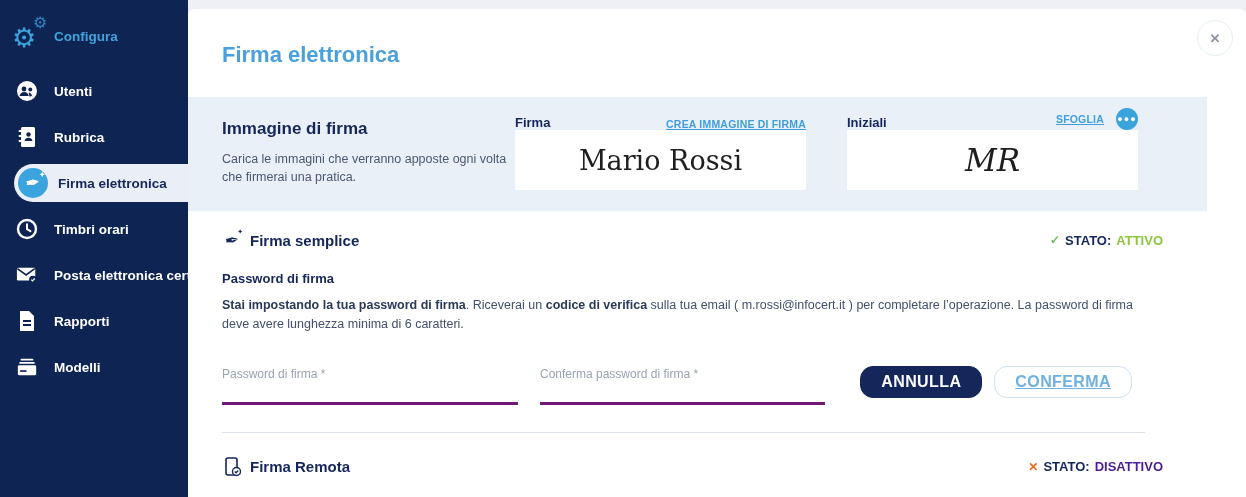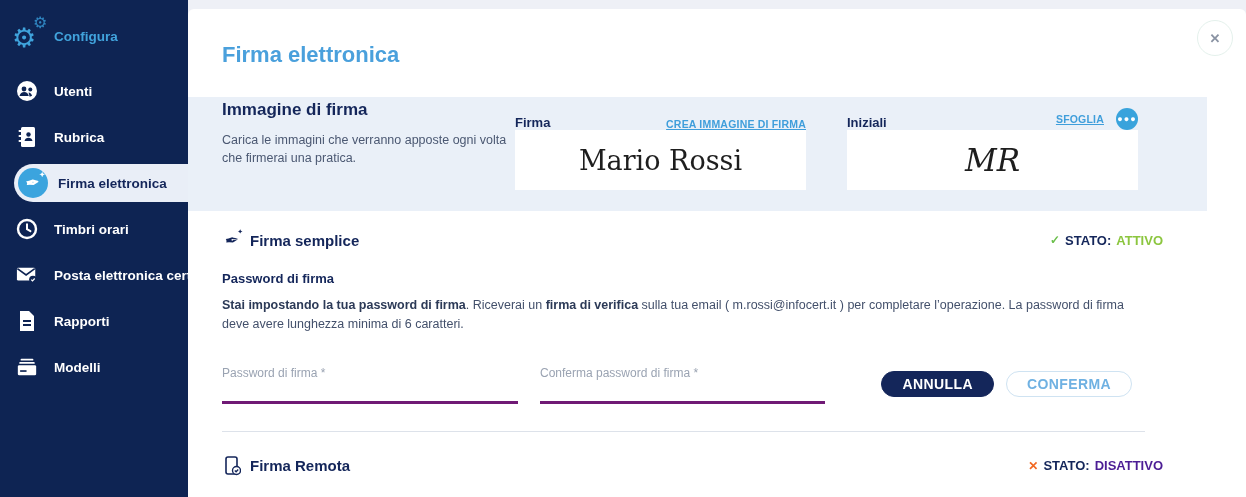--- a/index.html
+++ b/index.html
@@ -59,21 +59,21 @@
     background:#fff; border:1px solid #e4f1ec; color:#8a93a3;
     display:flex; align-items:center; justify-content:center;
     font-size:13px; font-weight:bold; cursor:pointer;
   }
 
   
   .band {
     position:absolute; left:0; top:88px; width:1019px; height:114px;
     background:#eaf0f8;
   }
-  .band-info { position:absolute; left:34px; top:3px; width:287px; }
+  .band-info { position:absolute; left:34px; top:22px; width:287px; }
   .band-title { font-size:17px; font-weight:bold; color:#14265a; }
   .band-desc { margin-top:11px; font-size:12.5px; line-height:1.45; color:#4b5872; }
 
   .sig-col { position:absolute; top:13px; width:291px; }
   .sig-col.firma { left:327px; }
   .sig-col.iniziali { left:659px; }
   .sig-head { display:flex; align-items:flex-end; justify-content:space-between; height:20px; }
   .sig-label { font-size:13px; font-weight:bold; color:#14265a; }
   .sig-link {
     font-size:10.5px; font-weight:bold; color:#3f9edb; text-decoration:underline;
@@ -115,25 +115,25 @@
     border:none; outline:none; background:transparent;
     border-bottom:3px solid #701a75;
     height:38px; padding:0 0 20px 0;
     font-family:"Liberation Sans", sans-serif; font-size:12px; color:#43506b;
   }
   .uinput::placeholder { color:#9aa3b2; opacity:1; }
   .f1 { width:296px; margin-right:22px; }
   .f2 { width:285px; }
   .btn-group { margin-left:auto; margin-right:13px; display:flex; gap:12px; margin-bottom:7px; }
   .btn {
-    height:26px; border-radius:13px; font-family:"Liberation Sans", sans-serif;
-    font-size:14px; font-weight:bold; letter-spacing:.4px; cursor:pointer; padding:0 20px;
+    height:32px; border-radius:13px; font-family:"Liberation Sans", sans-serif;
+    font-size:16px; font-weight:bold; letter-spacing:.4px; cursor:pointer; padding:0 20px;
   }
   .btn-dark { background:#14265a; color:#ffffff; border:1px solid #14265a; }
-  .btn-light { background:#ffffff; color:#6fb1e2; border:1px solid #cfe3f2; }
+  .btn-light { background:#ffffff; color:#6fb1e2; border:1px solid #cfe3f2;text-decoration:underline; }
 
   .divider { margin-top:27px; border:none; border-top:1px solid #dde2ea; height:0; }
 
   .remota-head { margin-top:22px; }
   .phone-icon { width:18px; height:20px; }
 </style>
 </head>
 <body>
 
 <nav class="sidebar">
@@ -274,21 +274,21 @@
         <span class="section-title">Firma semplice</span>
         <span class="status">
           <span class="mark-ok">✓</span>
           <span class="stato">STATO:</span>
           <span class="val-on">ATTIVO</span>
         </span>
       </div>
 
       <div class="pw-subtitle">Password di firma</div>
 
-      <p class="pw-text"><b>Stai impostando la tua password di firma</b><span>. Riceverai un </span><b>firma di verifica</b><span> sulla tua email ( </span><span>m.rossi@infocert.it</span><span> ) per completare l’operazione. La password di firma deve avere lunghezza minima di 6 caratteri.</span></p>
+      <p class="pw-text"><b>Stai impostando la tua password di firma</b><span>. Riceverai un </span><b>codice di verifica</b><span> sulla tua email ( </span><span>m.rossi@infocert.it</span><span> ) per completare l’operazione. La password di firma deve avere lunghezza minima di 6 caratteri.</span></p>
 
       <div class="fields-row">
         <input class="uinput f1" type="password" placeholder="Password di firma *" style="">
         <input class="uinput f2" type="password" placeholder="Conferma password di firma *" style="">
         <span class="btn-group">
           <button class="btn btn-dark">ANNULLA</button>
           <button class="btn btn-light">CONFERMA</button>
         </span>
       </div>
 

